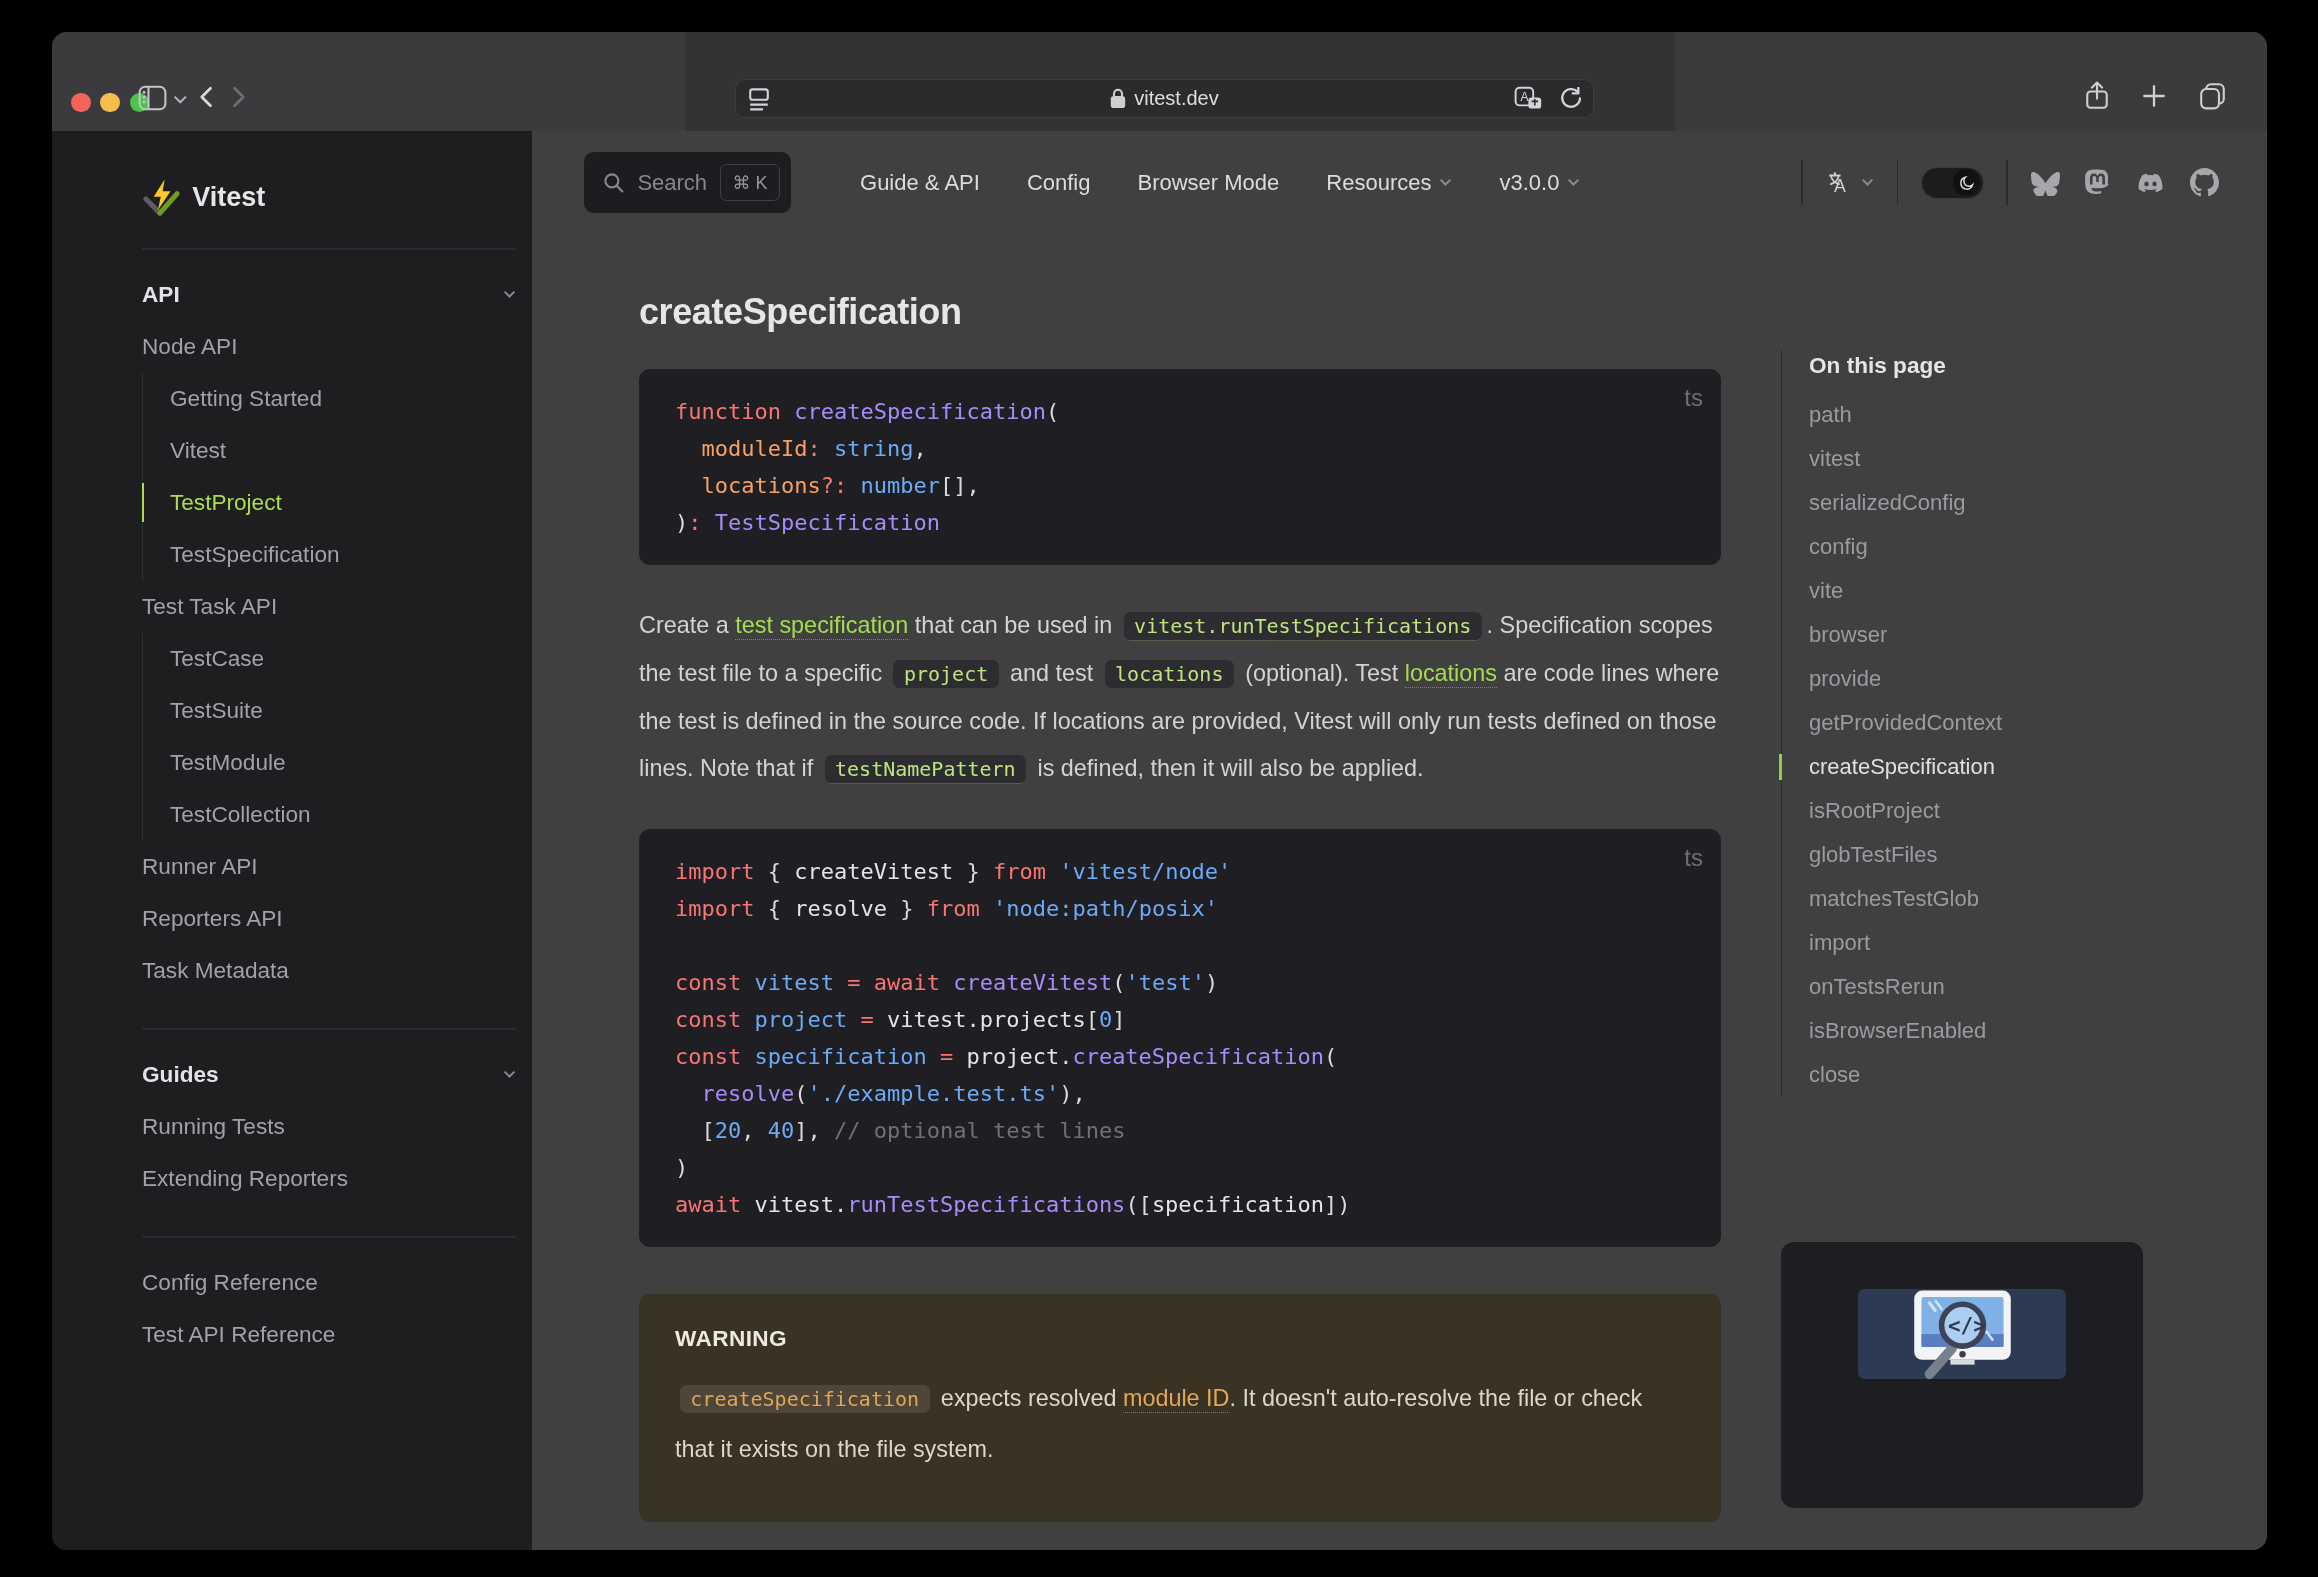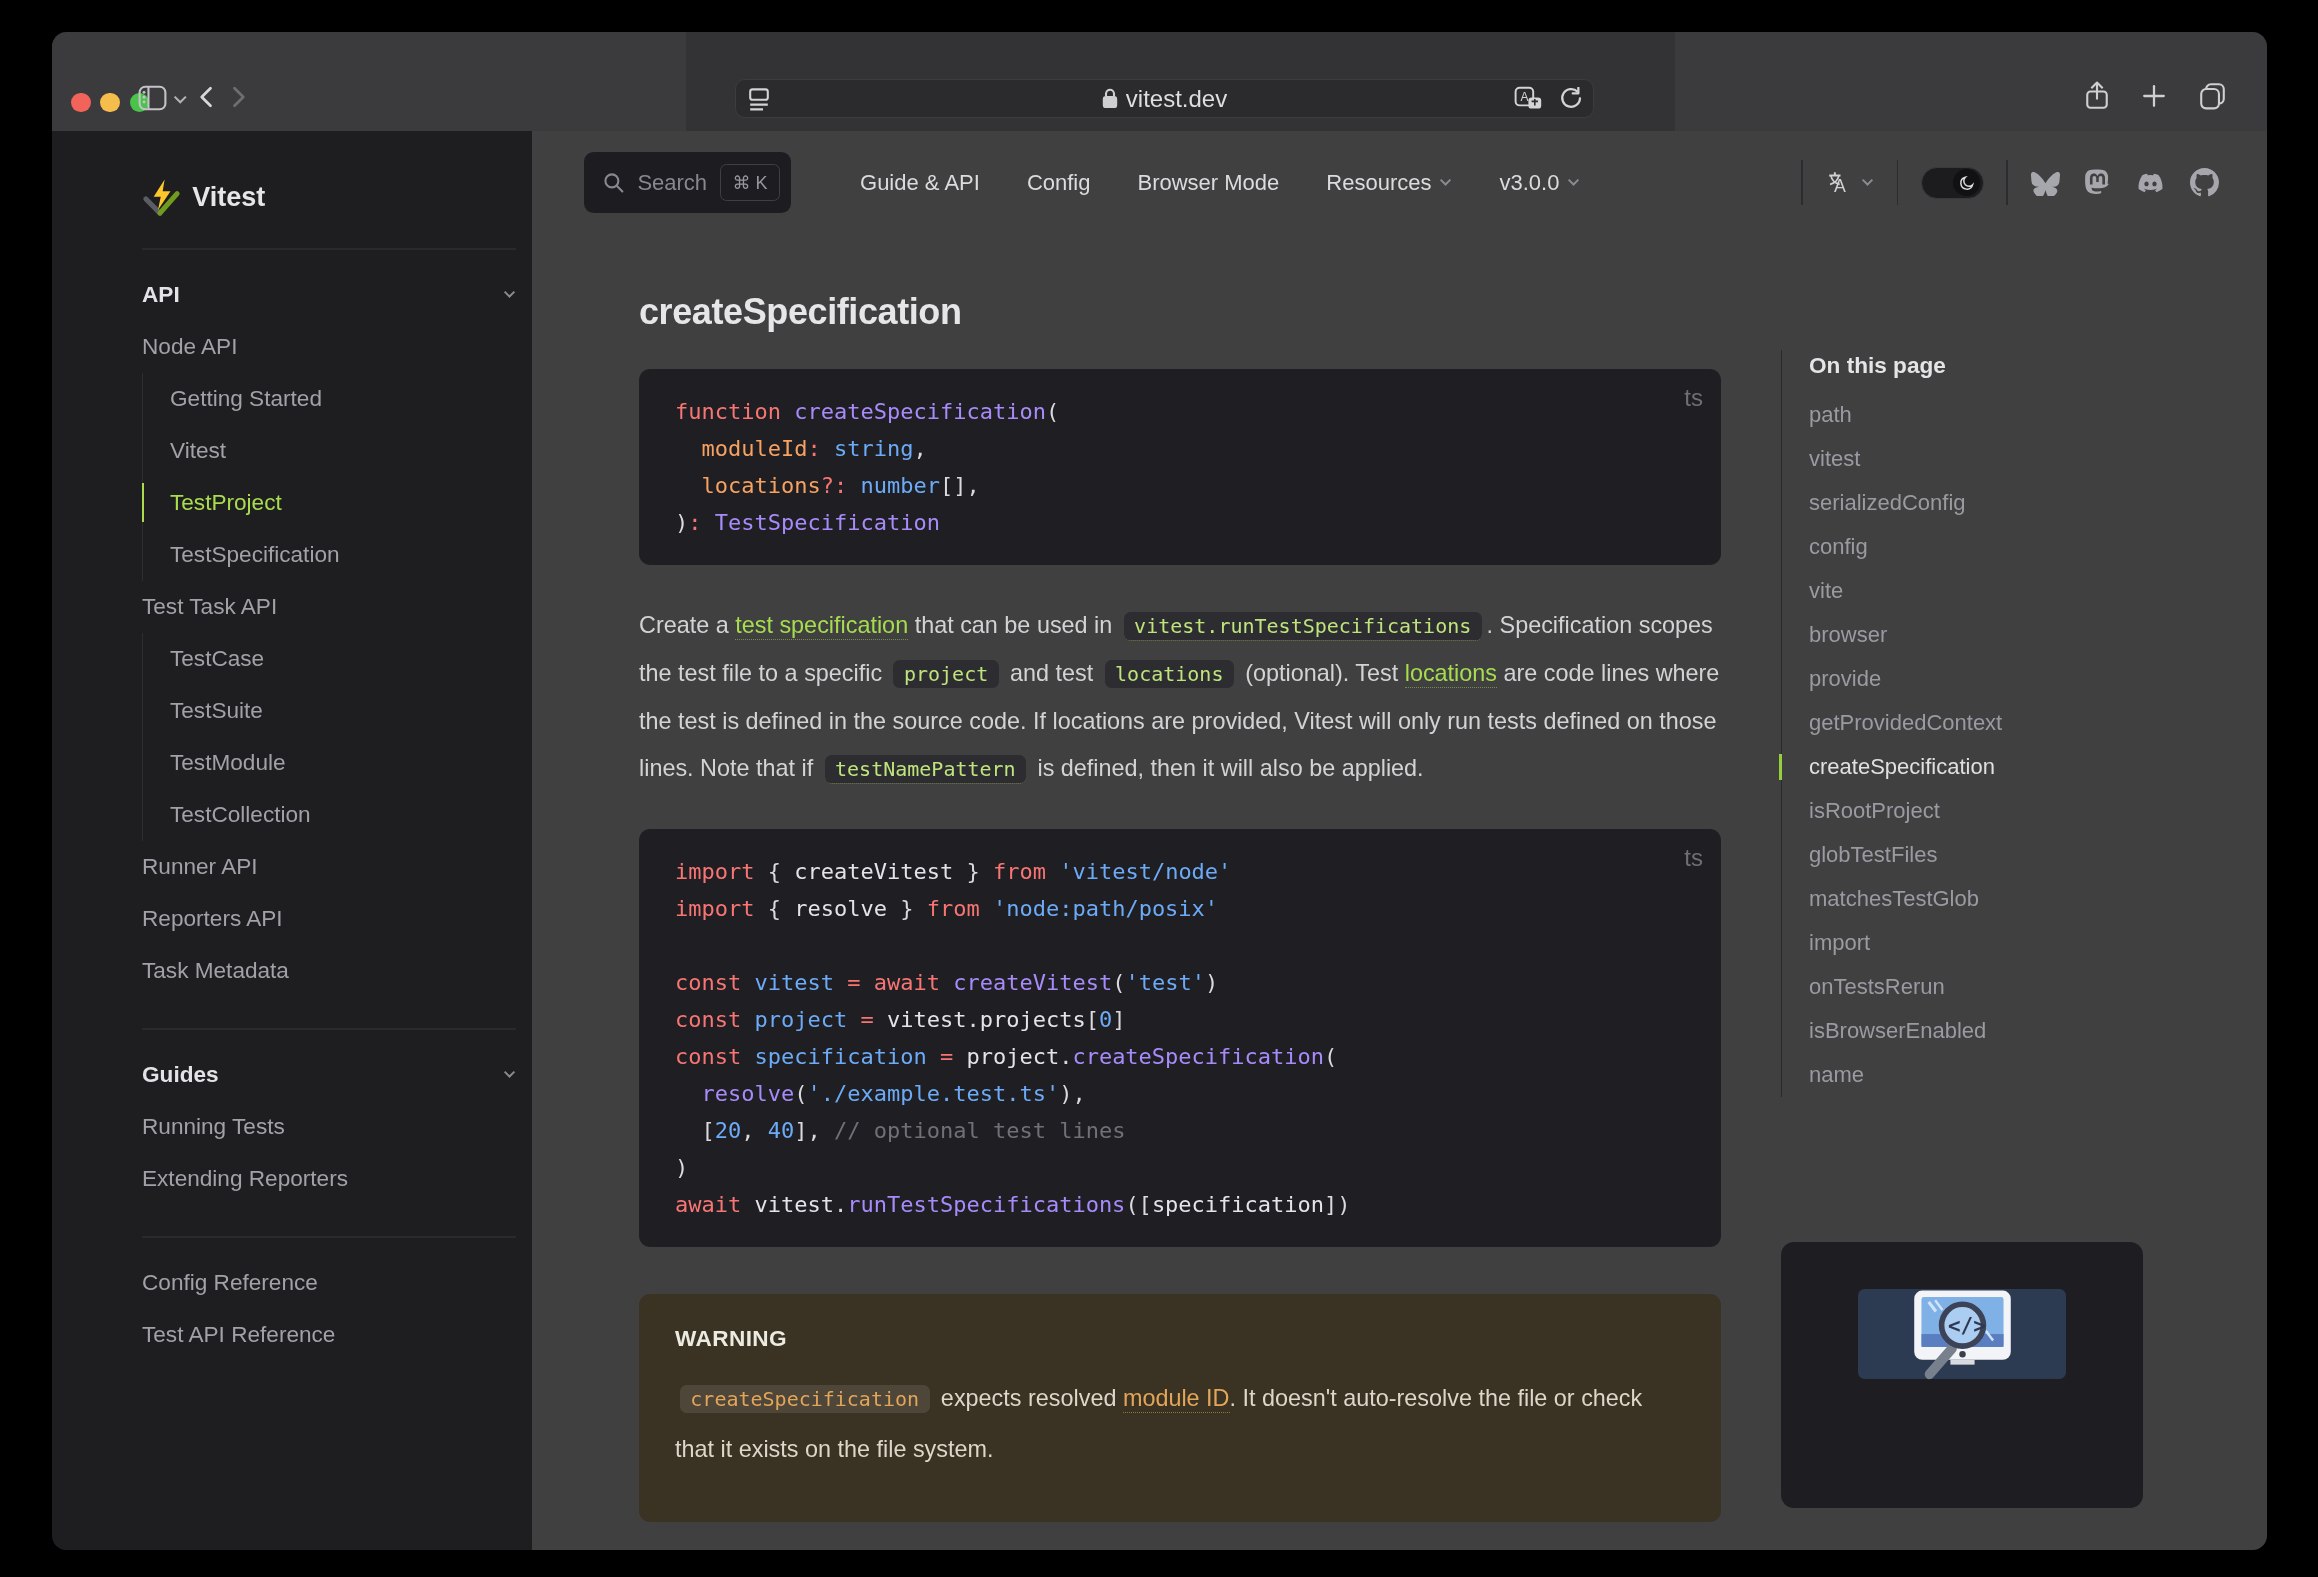--- a/index.html
+++ b/index.html
@@ -12,21 +12,21 @@
   .chrome { position:relative; height:99px; background:#3b3b3d; }
   .chrome-strip { position:absolute; left:634px; top:0; width:989px; height:99px; background:#333335; }
   .traffic { position:absolute; left:19.4px; top:61px; display:flex; gap:9.7px; }
   .light { width:19.4px; height:19.4px; border-radius:50%; }
   .light.r{background:#f2635a}.light.y{background:#f5bd4c}.light.g{background:#49c349}
   .chrome-ic { position:absolute; top:53px; color:#cfcfd2; }
   .urlbar { position:absolute; left:683px; top:47px; width:859px; height:39px;
             background:#2b2b2e; border:0.8px solid #3d3d40; border-radius:9.7px;
             display:flex; align-items:center; padding:0 11.3px; }
   .url-center { position:absolute; left:0; right:0; display:flex; justify-content:center;
-                align-items:center; gap:8px; color:#dededf; font-size:24px; }
+                align-items:center; gap:8px; color:#dededf; font-size:20px; }
   .url-right { margin-left:auto; display:flex; align-items:center; gap:13px; z-index:2; }
   .chrome-right { position:absolute; right:40px; top:48px; display:flex; gap:31px; align-items:center; color:#cfcfd2; }
 
   
   .site { display:flex; height:1424px; }
   .sidebar { width:480px; background:#1e1e21; padding:0 16px 0 90px; flex:none; }
   .logo-row { display:flex; align-items:center; gap:11.3px; padding-top:47px; height:86px; }
   .logo-row .brand { font-size:27px; font-weight:700; color:#e6e6e9; }
   .sb-divider { height:1.6px; background:#2a2a2e; margin:31px 0 19.4px; }
   .sb-title { display:flex; align-items:center; justify-content:space-between;
@@ -317,21 +317,21 @@
                 <div class="aside-item">browser</div>
                 <div class="aside-item">provide</div>
                 <div class="aside-item">getProvidedContext</div>
                 <div class="aside-item active">createSpecification</div>
                 <div class="aside-item">isRootProject</div>
                 <div class="aside-item">globTestFiles</div>
                 <div class="aside-item">matchesTestGlob</div>
                 <div class="aside-item">import</div>
                 <div class="aside-item">onTestsRerun</div>
                 <div class="aside-item">isBrowserEnabled</div>
-                <div class="aside-item">name</div>
+                <div class="aside-item">close</div>
               </div>
           </div>
           <div class="ad-card">
             <div class="ad-shot">
               <svg width="121" height="103" viewBox="0 0 150 128">
                 <rect x="15" y="2" width="120" height="86" rx="10" fill="#f2f4f7"></rect>
                 <rect x="24" y="10" width="102" height="62" rx="3" fill="#7fb1e6"></rect>
                 <rect x="24" y="56" width="102" height="16" fill="#5b7ec0"></rect>
                 <line x1="33" y1="16" x2="42" y2="28" stroke="#cfe4f8" stroke-width="4"></line>
                 <line x1="41" y1="14" x2="50" y2="26" stroke="#cfe4f8" stroke-width="3"></line>

